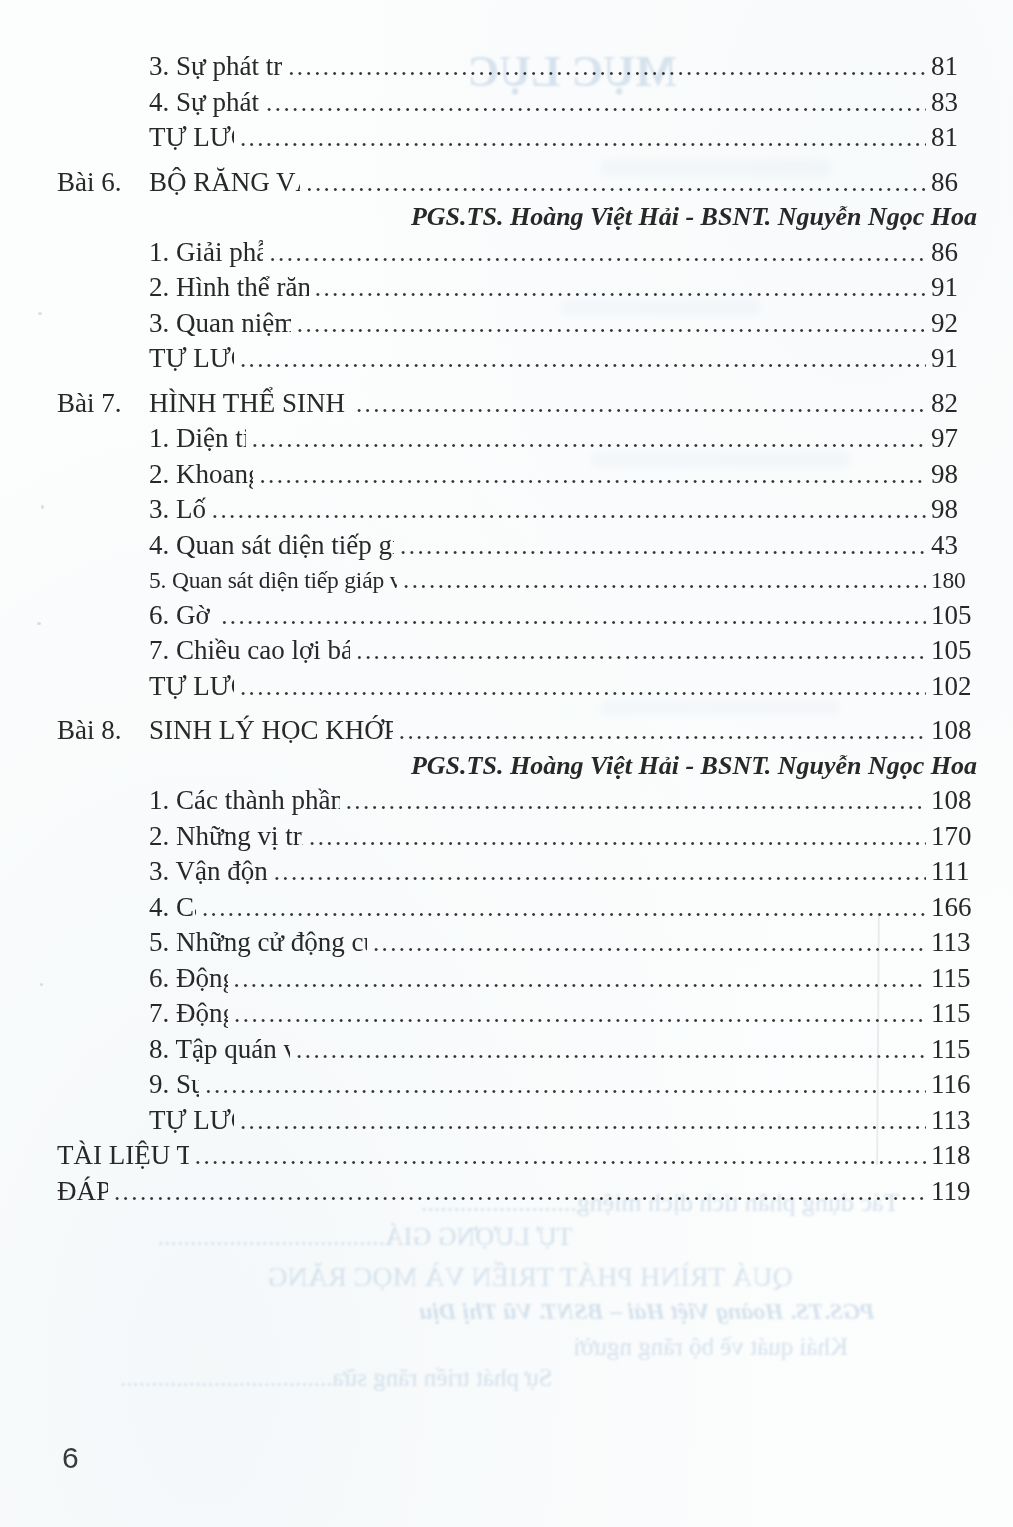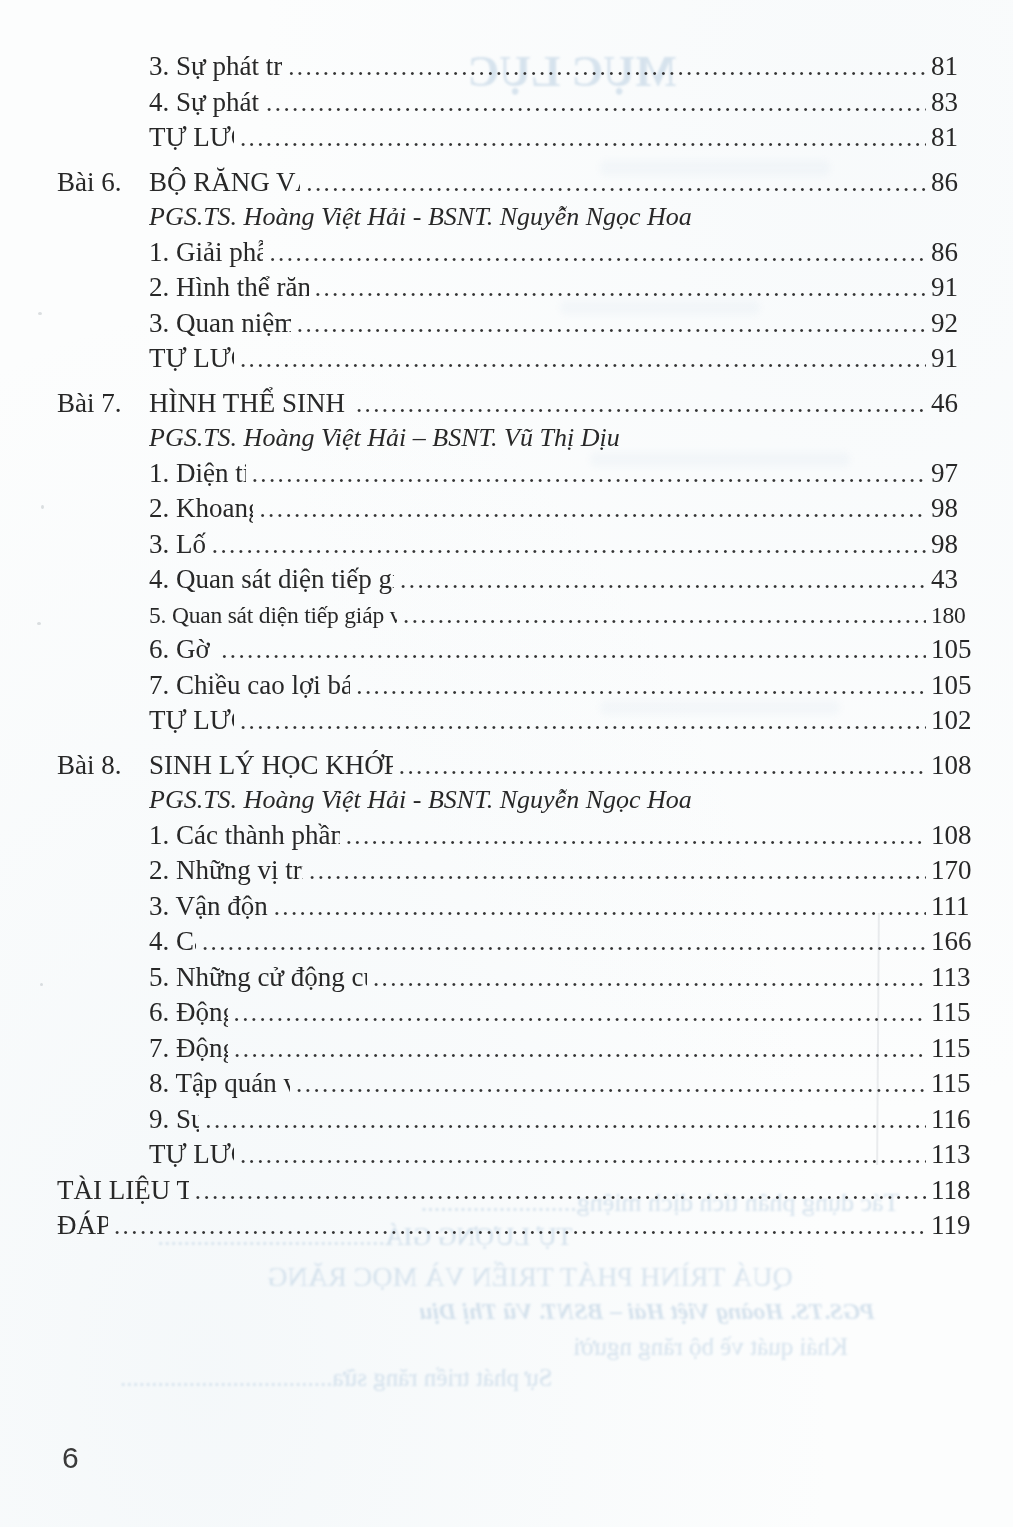--- a/index.html
+++ b/index.html
@@ -24,21 +24,21 @@
   }
   .row{
     display:flex;align-items:baseline;
     font-size:27px;line-height:34.5px;
     white-space:pre;
   }
   .row .label{flex:0 1 auto;min-width:0;overflow:hidden;white-space:pre;}
   .row.item .label, .row.author .label{margin-left:92px;}
   .row.chapter{margin-top:9px;}
   .row.chapter .prefix{flex:0 0 92px;font-weight:normal;}
-  .row.author{font-weight:normal;font-style:italic;font-size:26px;}
+  .row.author{font-weight:bold;font-style:italic;font-size:26px;justify-content:flex-end;}
   .row.tight{font-size:23.5px;letter-spacing:-0.2px;}
   .leader{
     flex:1 1 auto;min-width:0;overflow:hidden;
     margin:0 5px 0 6px;white-space:nowrap;
     color:#343434;
   }
   .leader::after{
     content:"......................................................................................................................................................................................";
     font-size:25px;letter-spacing:2.4px;
   }
@@ -111,22 +111,21 @@
 <div class="toc">
     <div class="row item"><span class="label">3. Sự phát triển răng vĩnh viễn</span><span class="leader"></span><span class="pg">81</span></div>
     <div class="row item"><span class="label">4. Sự phát triển của răng</span><span class="leader"></span><span class="pg">83</span></div>
     <div class="row item"><span class="label">TỰ LƯỢNG GIÁ</span><span class="leader"></span><span class="pg">81</span></div>
     <div class="row chapter"><span class="prefix">Bài 6.</span><span class="label">BỘ RĂNG VÀ ĐỘNG HỌC HÀM</span><span class="leader"></span><span class="pg">86</span></div>
     <div class="row author"><span class="label">PGS.TS. Hoàng Việt Hải - BSNT. Nguyễn Ngọc Hoa</span></div>
     <div class="row item"><span class="label">1. Giải phẫu so sánh răng</span><span class="leader"></span><span class="pg">86</span></div>
     <div class="row item"><span class="label">2. Hình thể răng và vận động của hàm</span><span class="leader"></span><span class="pg">91</span></div>
     <div class="row item"><span class="label">3. Quan niệm hình học thân răng</span><span class="leader"></span><span class="pg">92</span></div>
     <div class="row item"><span class="label">TỰ LƯỢNG GIÁ</span><span class="leader"></span><span class="pg">91</span></div>
-    <div class="row chapter"><span class="prefix">Bài 7.</span><span class="label">HÌNH THỂ SINH LÝ RĂNG VÀ QUANH RĂNG</span><span class="leader"></span><span class="pg">46</span></div>
-    <div class="row author"><span class="label">PGS.TS. Hoàng Việt Hải – BSNT. Vũ Thị Dịu</span></div>
+    <div class="row chapter"><span class="prefix">Bài 7.</span><span class="label">HÌNH THỂ SINH LÝ RĂNG VÀ QUANH RĂNG</span><span class="leader"></span><span class="pg">82</span></div>
     <div class="row item"><span class="label">1. Diện tiếp giáp bên</span><span class="leader"></span><span class="pg">97</span></div>
     <div class="row item"><span class="label">2. Khoang liên kẽ răng</span><span class="leader"></span><span class="pg">98</span></div>
     <div class="row item"><span class="label">3. Lối thoát</span><span class="leader"></span><span class="pg">98</span></div>
     <div class="row item"><span class="label">4. Quan sát diện tiếp giáp và lối thoát mặt nhai, rìa cắn từ mặt ngoài</span><span class="leader"></span><span class="pg">43</span></div>
     <div class="row item tight"><span class="label">5. Quan sát diện tiếp giáp và lối thoát mặt ngoài, mặt trong từ mặt nhai và rìa cắn</span><span class="leader"></span><span class="pg">180</span></div>
     <div class="row item"><span class="label">6. Gờ cổ răng</span><span class="leader"></span><span class="pg">105</span></div>
     <div class="row item"><span class="label">7. Chiều cao lợi bám dính – đường cổ răng mặt bên</span><span class="leader"></span><span class="pg">105</span></div>
     <div class="row item"><span class="label">TỰ LƯỢNG GIÁ</span><span class="leader"></span><span class="pg">102</span></div>
     <div class="row chapter"><span class="prefix">Bài 8.</span><span class="label">SINH LÝ HỌC KHỚP THÁI DƯƠNG HÀM  VÀ CÁC CƠ NHAI</span><span class="leader"></span><span class="pg">108</span></div>
     <div class="row author"><span class="label">PGS.TS. Hoàng Việt Hải - BSNT. Nguyễn Ngọc Hoa</span></div>

